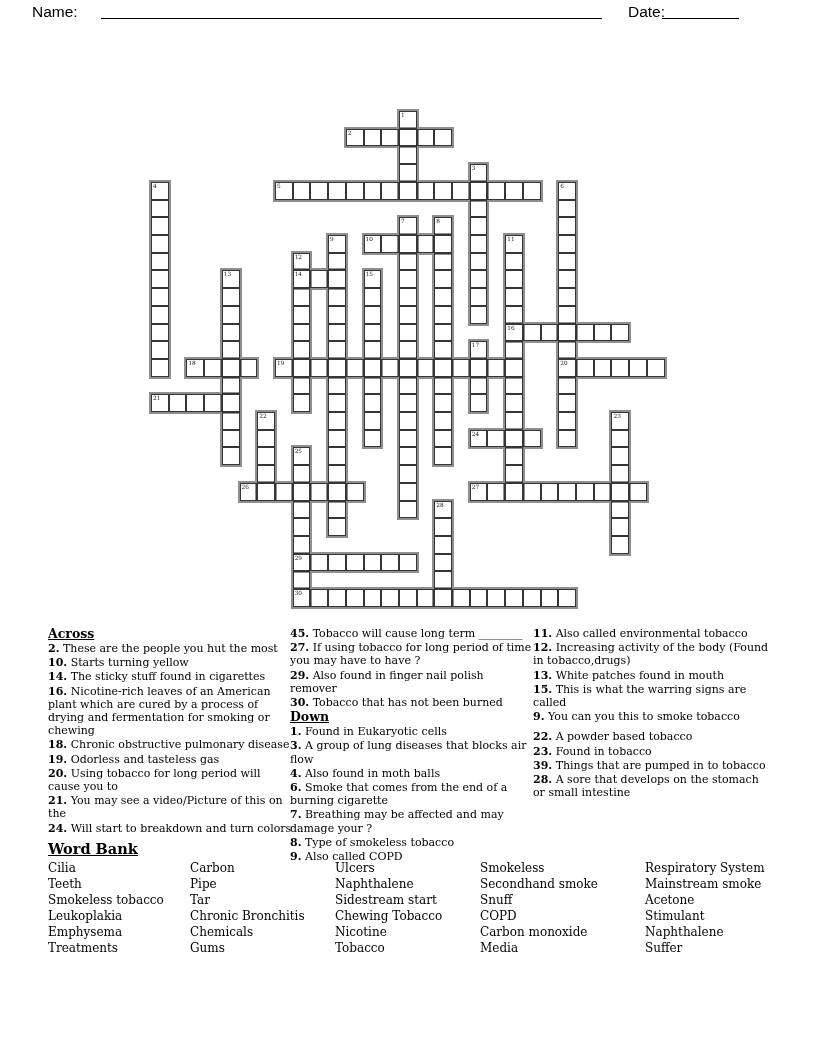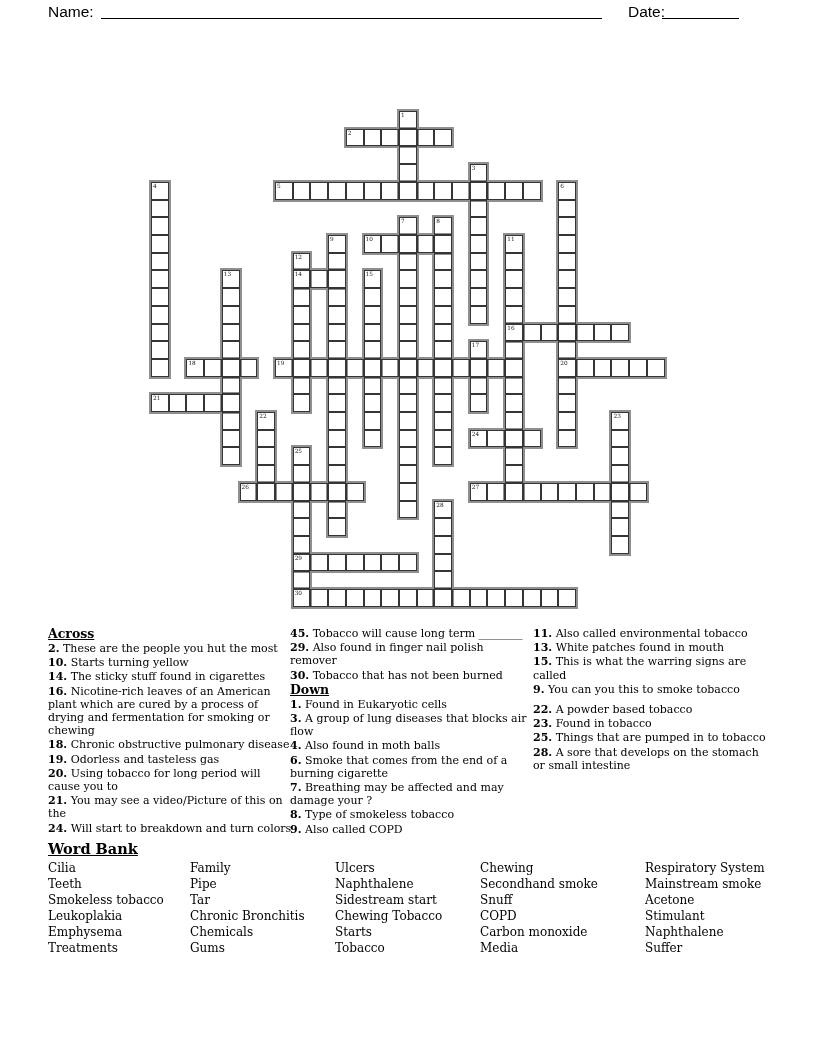--- a/index.html
+++ b/index.html
@@ -1,20 +1,20 @@
 <!DOCTYPE html>
 <html><head>
 <meta charset="utf-8">
 <style>
   html,body{margin:0;padding:0;background:#fff;}
   .page{position:relative;width:816px;height:1056px;background:#ffffff;overflow:hidden;
         font-family:"DejaVu Serif",serif;color:#000;margin:0 auto;}
   
   .nd-label{position:absolute;top:3px;font-family:"Liberation Sans",sans-serif;font-size:15.5px;color:#000;}
-  #name-label{left:48px;text-align:right;}
+  #name-label{left:32px;text-align:right;}
   #date-label{left:628px;}
   .blank-line{position:absolute;border-bottom:1.5px solid #000;height:0;}
   #name-line{left:101px;top:18px;width:501px;}
   #date-line{left:662px;top:18px;width:77px;}
   
   .title{position:absolute;left:0;right:0;top:31px;text-align:center;
          font-family:"Liberation Serif",serif;font-size:55px;line-height:56px;font-weight:400;}
   
   #grid{position:absolute;left:151px;top:111px;width:514px;height:496px;}
   .word-outline{position:absolute;outline:2px solid #8f8f8f;}
@@ -399,79 +399,81 @@
         <div class="clue"><b>19.</b> Odorless and tasteless gas</div>
         <div class="clue"><b>20.</b> Using tobacco for long period will cause you to</div>
         <div class="clue"><b>21.</b> You may see a video/Picture of this on the</div>
         <div class="clue"><b>24.</b> Will start to breakdown and turn colors</div>
       </div>
   </div>
 
   <div class="clue-col" id="clue-col2">
     <div>
         <div class="clue"><b>45.</b> Tobacco will cause long term ________</div>
+        <div class="clue"><b>27.</b> If using tobacco for long period of time you may have to have ?</div>
         <div class="clue"><b>29.</b> Also found in finger nail polish remover</div>
         <div class="clue"><b>30.</b> Tobacco that has not been burned</div>
       </div>
     <div class="clue-head">Down</div>
     <div>
         <div class="clue"><b>1.</b> Found in Eukaryotic cells</div>
         <div class="clue"><b>3.</b> A group of lung diseases that blocks air flow</div>
         <div class="clue"><b>4.</b> Also found in moth balls</div>
         <div class="clue"><b>6.</b> Smoke that comes from the end of a burning cigarette</div>
         <div class="clue"><b>7.</b> Breathing may be affected and may damage your ?</div>
         <div class="clue"><b>8.</b> Type of smokeless tobacco</div>
         <div class="clue"><b>9.</b> Also called COPD</div>
       </div>
   </div>
 
   <div class="clue-col" id="clue-col3">
     <div>
         <div class="clue"><b>11.</b> Also called environmental tobacco</div>
+        <div class="clue"><b>12.</b> Increasing activity of the body (Found in tobacco,drugs)</div>
         <div class="clue"><b>13.</b> White patches found in mouth</div>
         <div class="clue"><b>15.</b> This is what the warring signs are called</div>
         <div class="clue"><b>9.</b> You can you this to smoke tobacco</div>
       </div>
     <div class="col3-gap"></div>
     <div>
         <div class="clue"><b>22.</b> A powder based tobacco</div>
         <div class="clue"><b>23.</b> Found in tobacco</div>
-        <div class="clue"><b>25.</b> Things that are pumped in to tobacco</div>
+        <div class="clue"><b>39.</b> Things that are pumped in to tobacco</div>
         <div class="clue"><b>28.</b> A sore that develops on the stomach or small intestine</div>
       </div>
   </div>
 
   <div class="wb-head">Word Bank</div>
   <div id="wordbank-cols">
       <div class="wb-col">
         <div>Cilia</div>
         <div>Teeth</div>
         <div>Smokeless tobacco</div>
         <div>Leukoplakia</div>
         <div>Emphysema</div>
         <div>Treatments</div>
       </div>
       <div class="wb-col">
-        <div>Family</div>
+        <div>Carbon</div>
         <div>Pipe</div>
         <div>Tar</div>
         <div>Chronic Bronchitis</div>
         <div>Chemicals</div>
         <div>Gums</div>
       </div>
       <div class="wb-col">
         <div>Ulcers</div>
         <div>Naphthalene</div>
         <div>Sidestream start</div>
         <div>Chewing Tobacco</div>
-        <div>Starts</div>
+        <div>Nicotine</div>
         <div>Tobacco</div>
       </div>
       <div class="wb-col">
-        <div>Chewing</div>
+        <div>Smokeless</div>
         <div>Secondhand smoke</div>
         <div>Snuff</div>
         <div>COPD</div>
         <div>Carbon monoxide</div>
         <div>Media</div>
       </div>
       <div class="wb-col">
         <div>Respiratory System</div>
         <div>Mainstream smoke</div>
         <div>Acetone</div>

